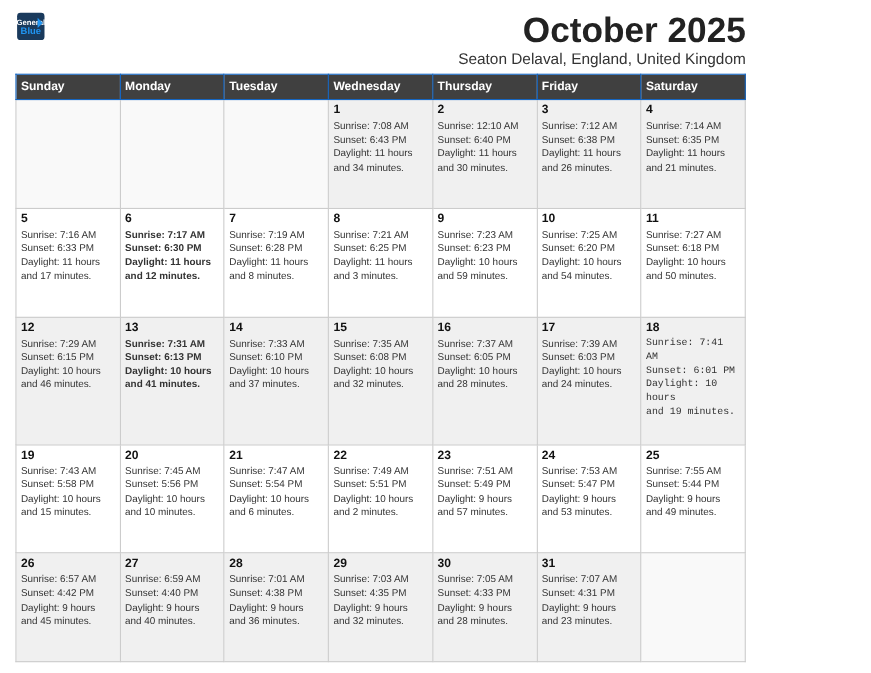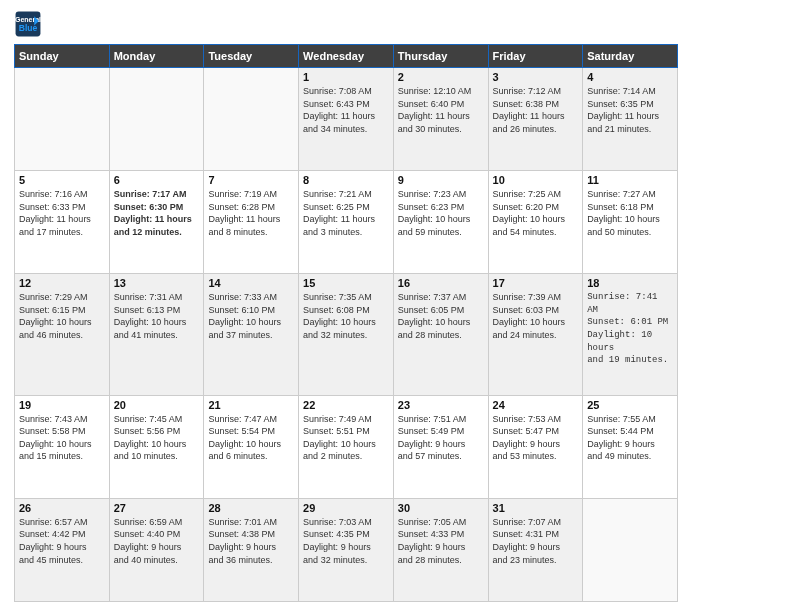--- a/index.html
+++ b/index.html
@@ -99,20 +99,24 @@
 
 <div class="page">
   <div class="header">
     <div class="logo">
       <svg class="logo-icon" viewBox="0 0 36 36">
         <rect x="2" y="2" width="32" height="32" rx="4" fill="#1a3a5c"></rect>
         <text x="18" y="16" text-anchor="middle" fill="white" font-size="9" font-weight="bold" font-family="Arial">General</text>
         <text x="18" y="27" text-anchor="middle" fill="#2196F3" font-size="11" font-weight="bold" font-family="Arial">Blue</text>
         <polygon points="26,8 32,14 26,20" fill="#2196F3"></polygon>
       </svg>
+    </div>
+    <div class="title-block">
+      <div class="month-title">October 2025</div>
+      <div class="location">Seaton Delaval, England, United Kingdom</div>
     </div>
   </div>
 
   <table class="calendar">
     <thead>
       <tr>
         <th>Sunday</th>
         <th>Monday</th>
         <th>Tuesday</th>
         <th>Wednesday</th>
@@ -209,21 +213,21 @@
         <tr class="row-shaded">
           <td>
             <div class="day-number">12</div>
             <div class="day-info" style="white-space: pre-line;">Sunrise: 7:29 AM
 Sunset: 6:15 PM
 Daylight: 10 hours
 and 46 minutes.</div>
           </td>
           <td>
             <div class="day-number">13</div>
-            <div class="day-info" style="white-space: pre-line;">Sunrise: 7:31 AM
+            <div class="day-info" style="white-space: pre-line; font-weight: bold;">Sunrise: 7:31 AM
 Sunset: 6:13 PM
 Daylight: 10 hours
 and 41 minutes.</div>
           </td>
           <td>
             <div class="day-number">14</div>
             <div class="day-info" style="white-space: pre-line;">Sunrise: 7:33 AM
 Sunset: 6:10 PM
 Daylight: 10 hours
 and 37 minutes.</div>

